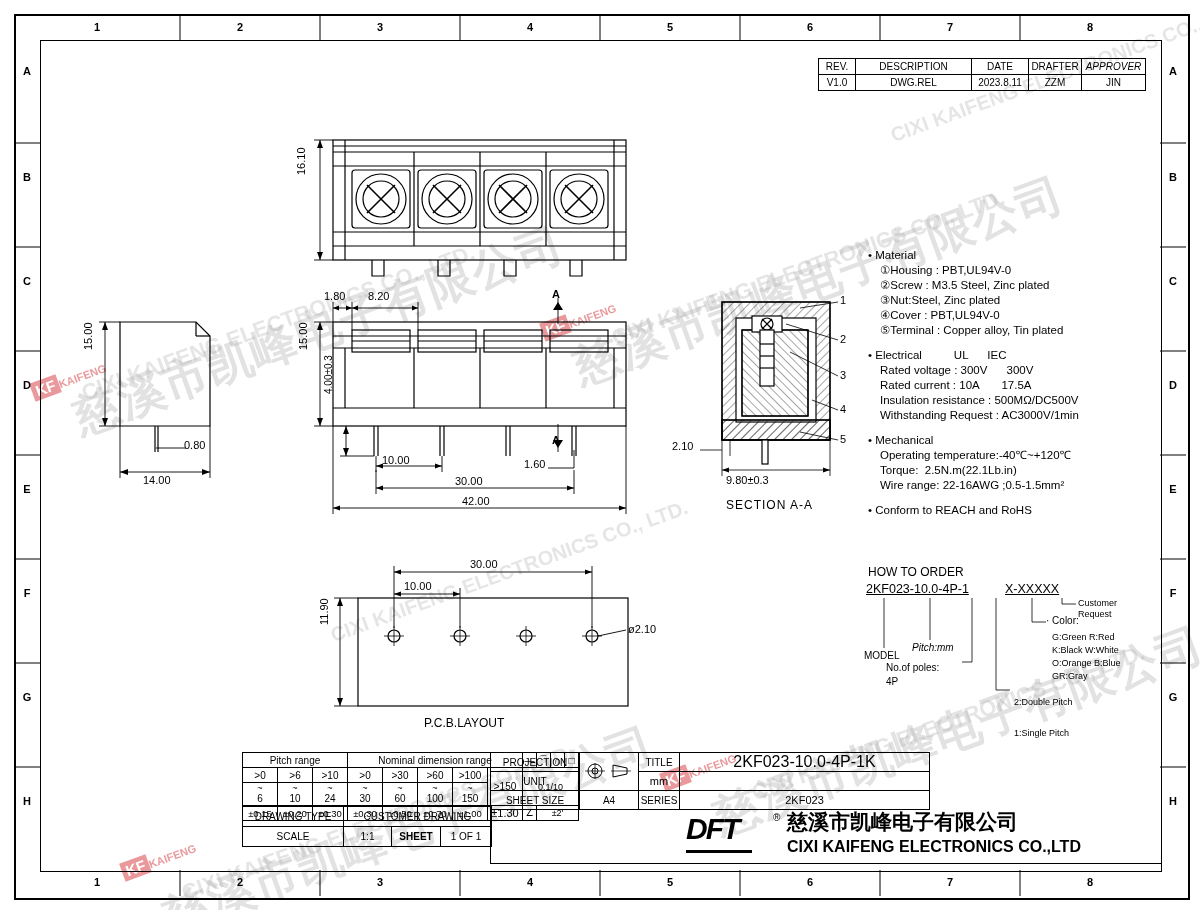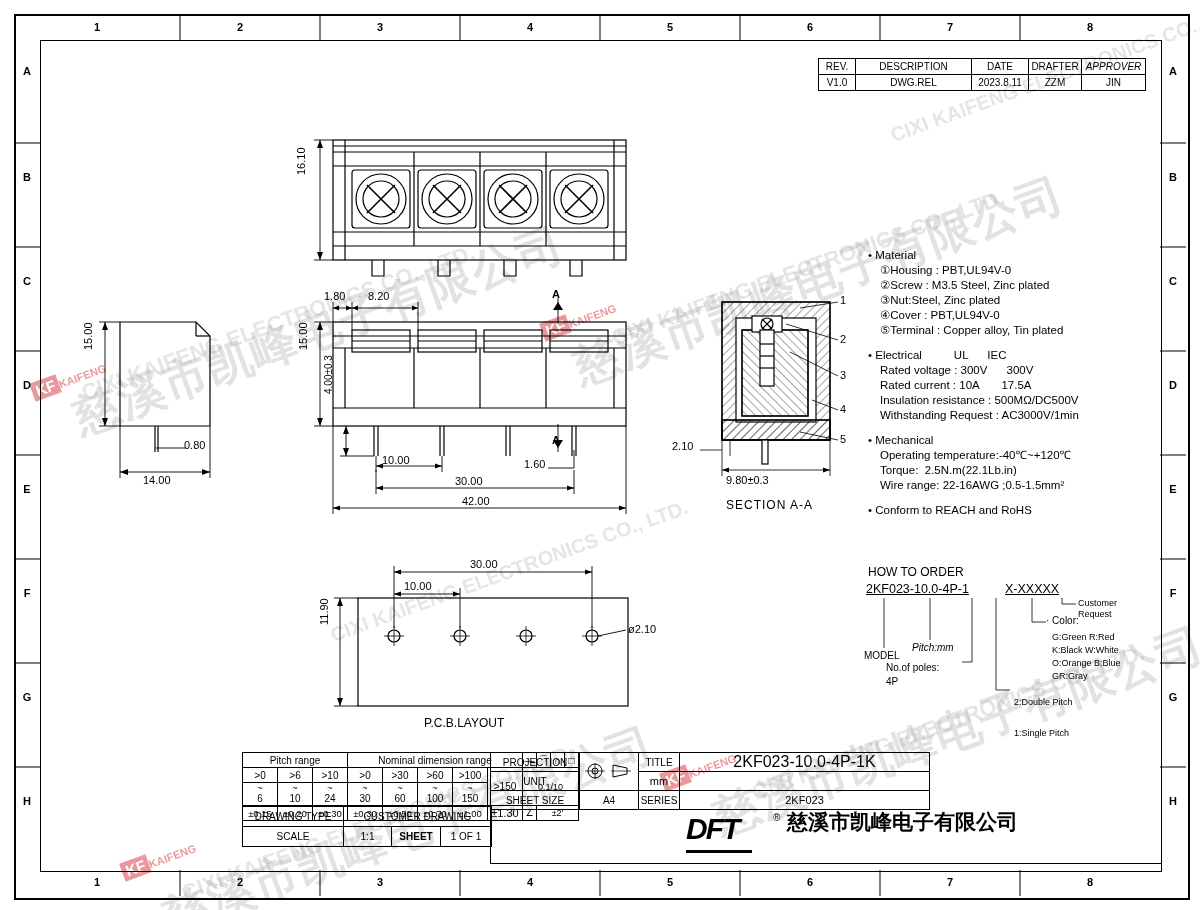--- a/index.html
+++ b/index.html
@@ -608,15 +608,16 @@
   </tbody>
     </table>
 
   <div style="position:absolute;left:490px;top:806px;width:670px;height:57px;border:1px solid #000;border-top:none;">
     <div style="position:absolute;left:195px;top:6px;font-size:30px;font-weight:bold;font-style:italic;letter-spacing:-2px;">
       <span>DFT</span>
     </div>
     <div class="ln" style="left:195px;top:44px;width:66px;height:3px;"></div>
     <div style="position:absolute;left:282px;top:6px;font-size:10px;">®</div>
     <div style="position:absolute;left:296px;top:2px;font-size:21px;font-weight:bold;">慈溪市凯峰电子有限公司</div>
+    <div style="position:absolute;left:296px;top:32px;font-size:16px;font-weight:bold;">CIXI KAIFENG ELECTRONICS CO.,LTD</div>
   </div>
 
 </div>
 
 </body></html>

